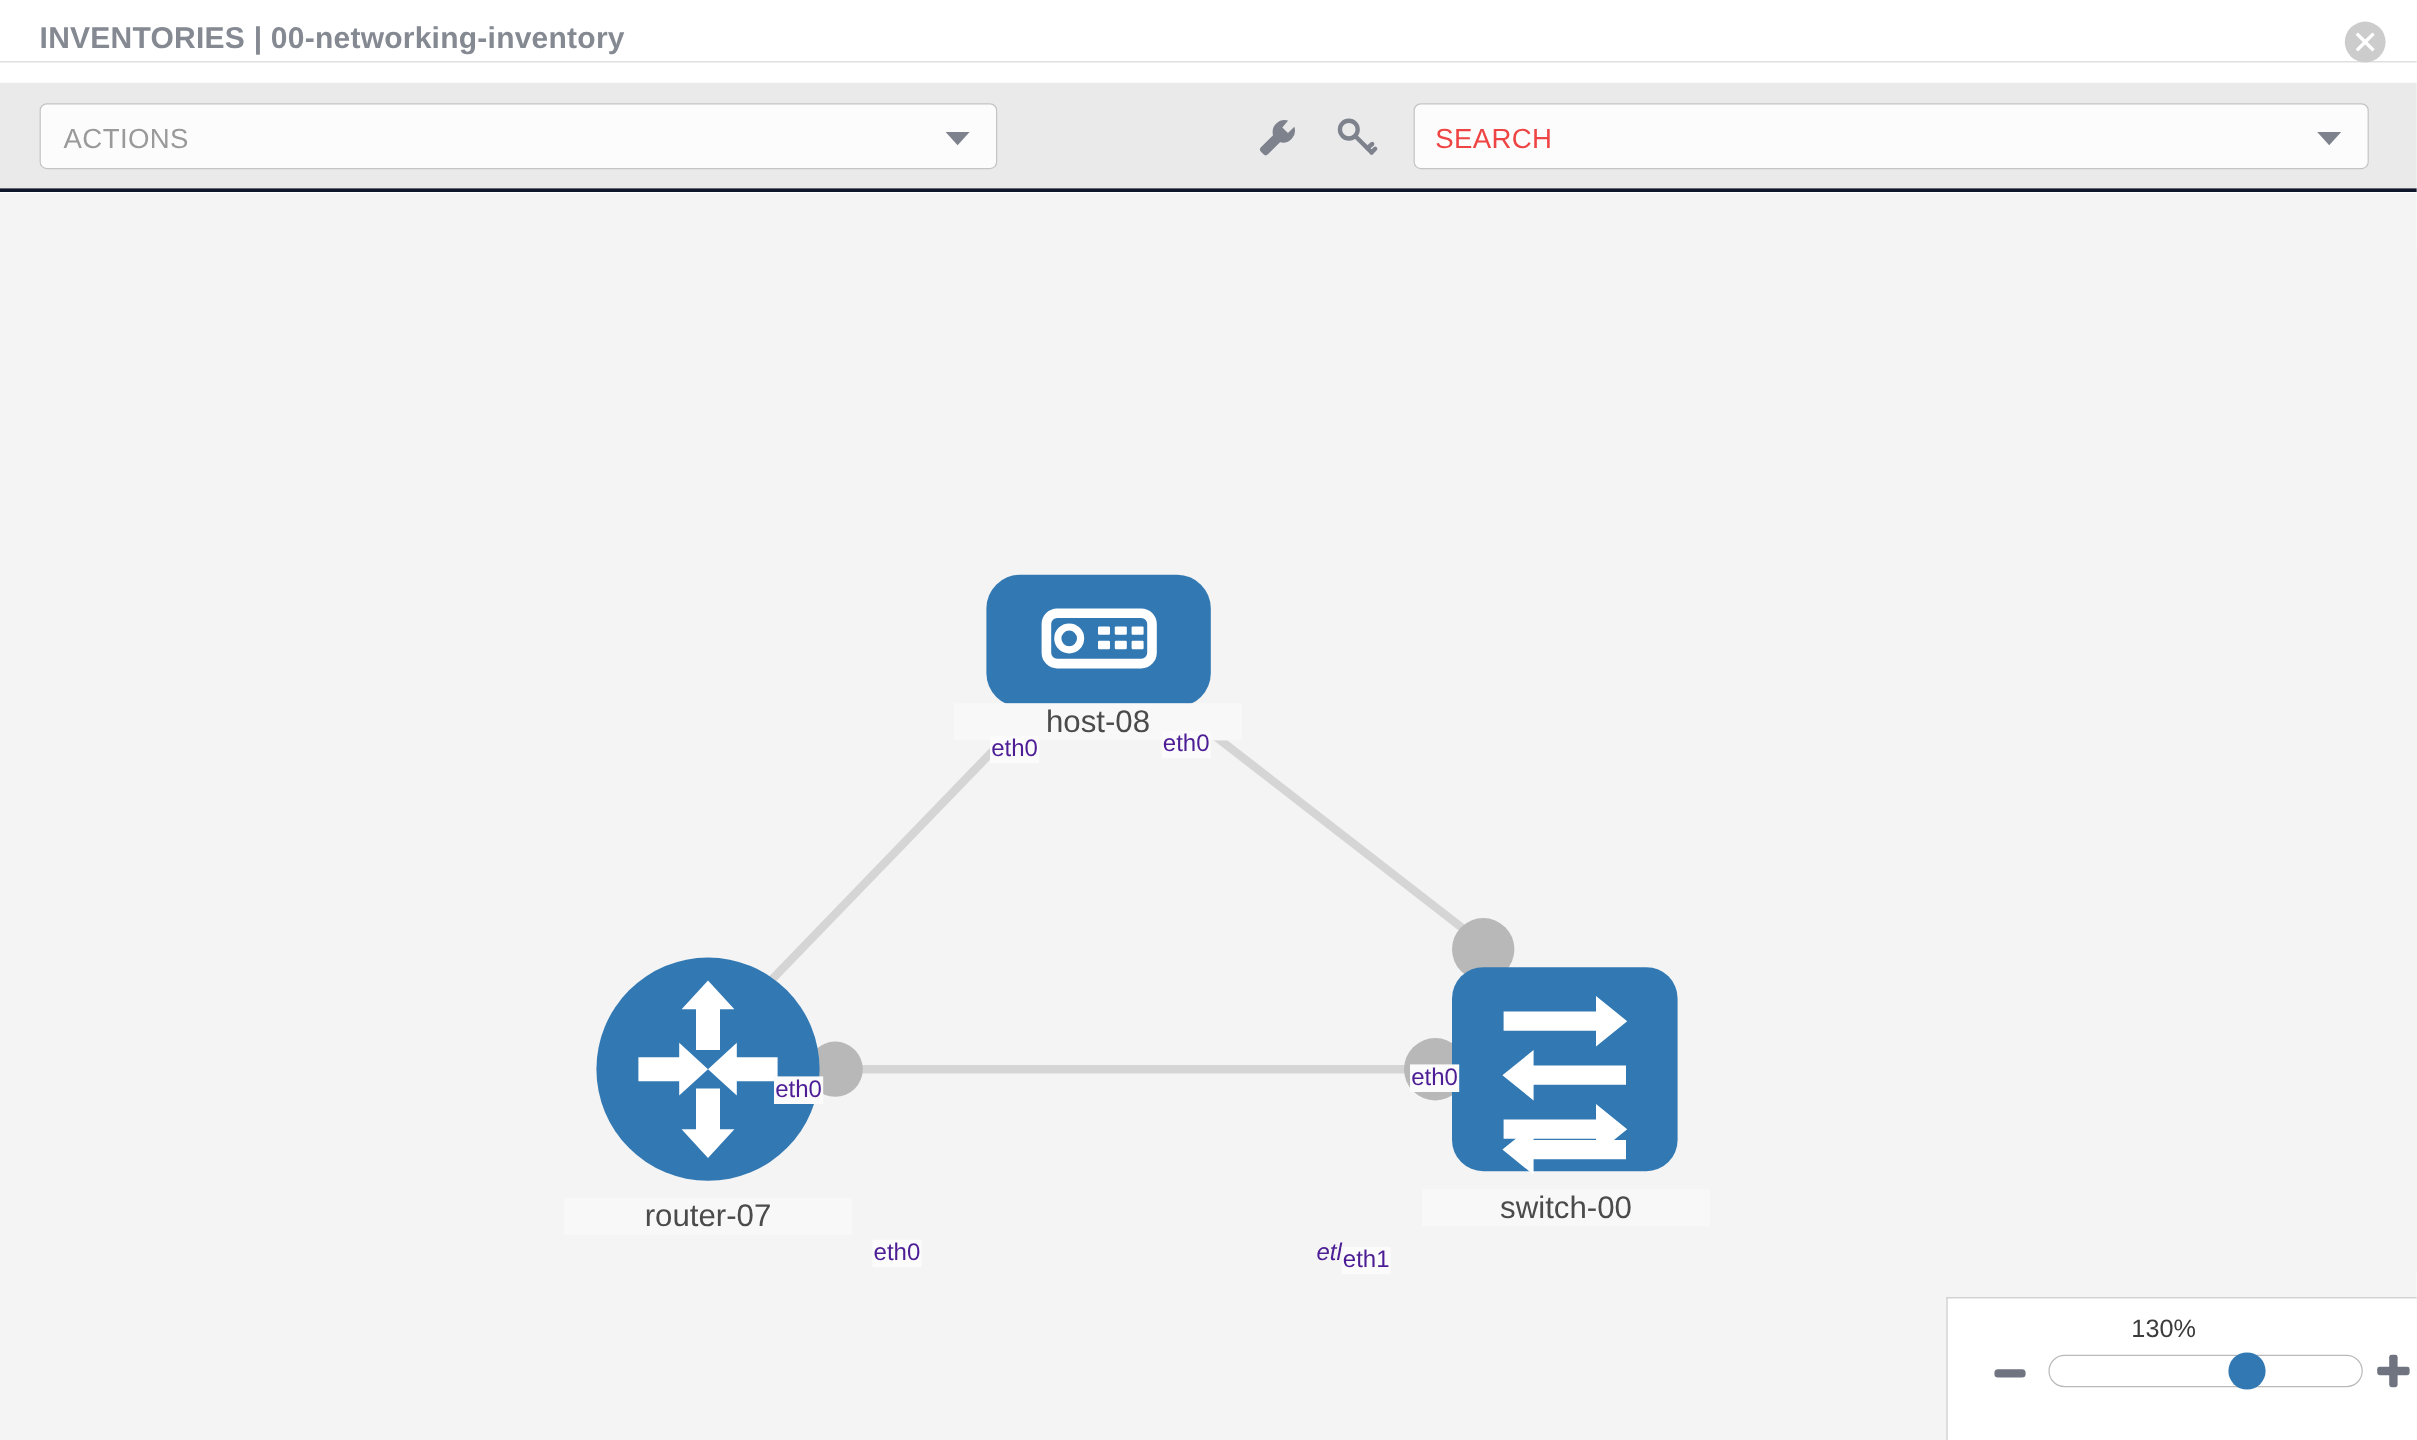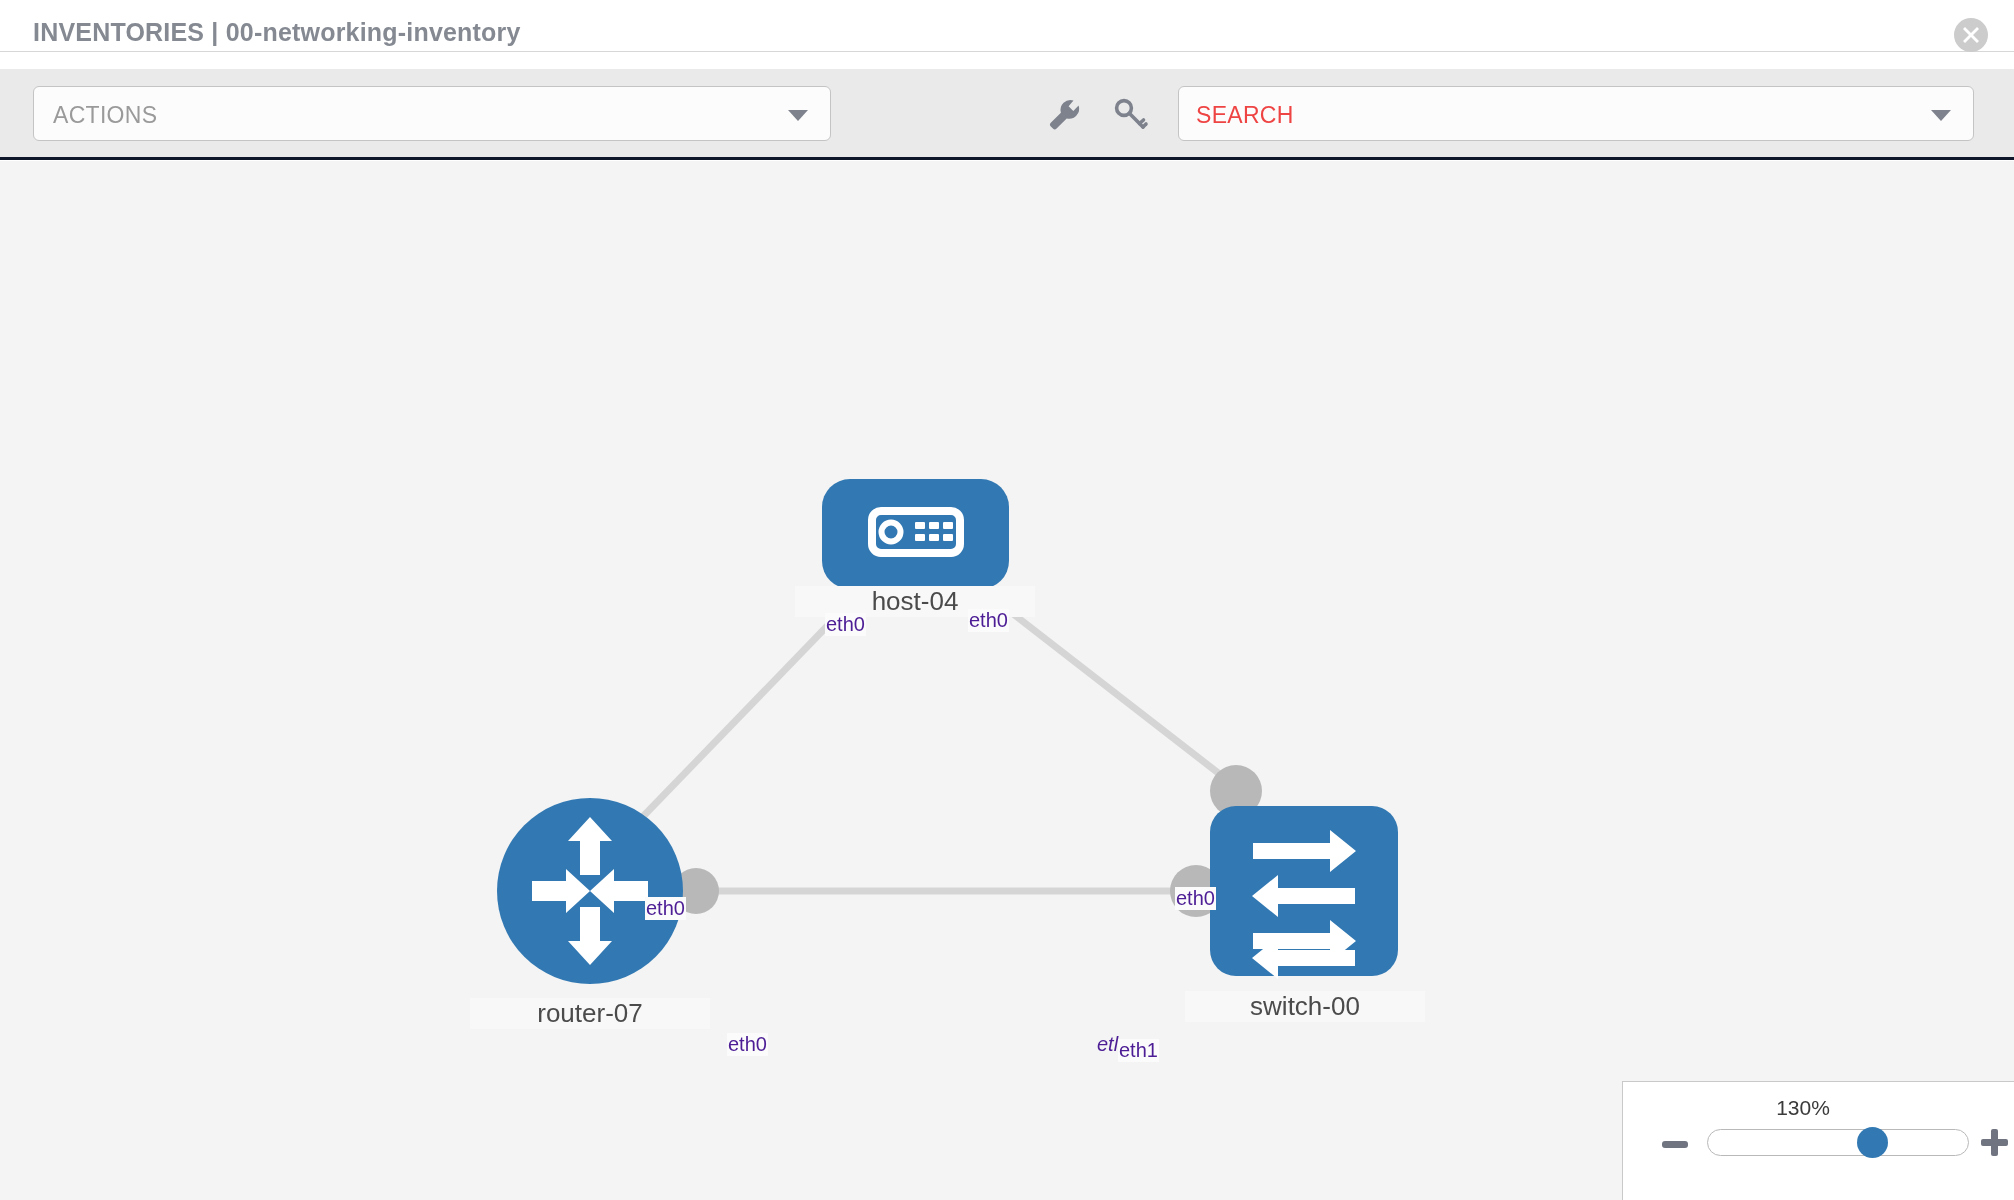--- a/index.html
+++ b/index.html
@@ -232,21 +232,21 @@
         <g fill="#ffffff">
           <path d="M1253 682 l77 0 0 -13 26 21 -26 21 0 -13 -77 0 z"></path>
           <path d="M1355 727 l-77 0 0 -13 -26 21 26 21 0 -13 77 0 z"></path>
           <path d="M1253 772 l77 0 0 -13 26 21 -26 21 0 -13 -77 0 z"></path>
           <path d="M1355 {NOT_USED} z" opacity="0"></path>
           <path d="M1355 817 l-77 0 0 -13 -26 21 26 21 0 -13 77 0 z" transform="translate(0,-28)"></path>
         </g>
       </g>
     </svg>
 
-    <div class="node-label" style="left:795px; top:425px; width:240px;">host-04</div>
+    <div class="node-label" style="left:795px; top:425px; width:240px;">host-08</div>
     <div class="node-label" style="left:470px; top:837px; width:240px;">router-07</div>
     <div class="node-label" style="left:1185px; top:830px; width:240px;">switch-00</div>
 
     <div class="link-label" style="left:825px; top:452px;">eth0</div>
     <div class="link-label" style="left:968px; top:448px;">eth0</div>
 
     <div class="link-label" style="left:645px; top:736px;">eth0</div>
     <div class="link-label" style="left:1175px; top:726px;">eth0</div>
 
     <div class="link-label" style="left:727px; top:872px;">eth0</div>

